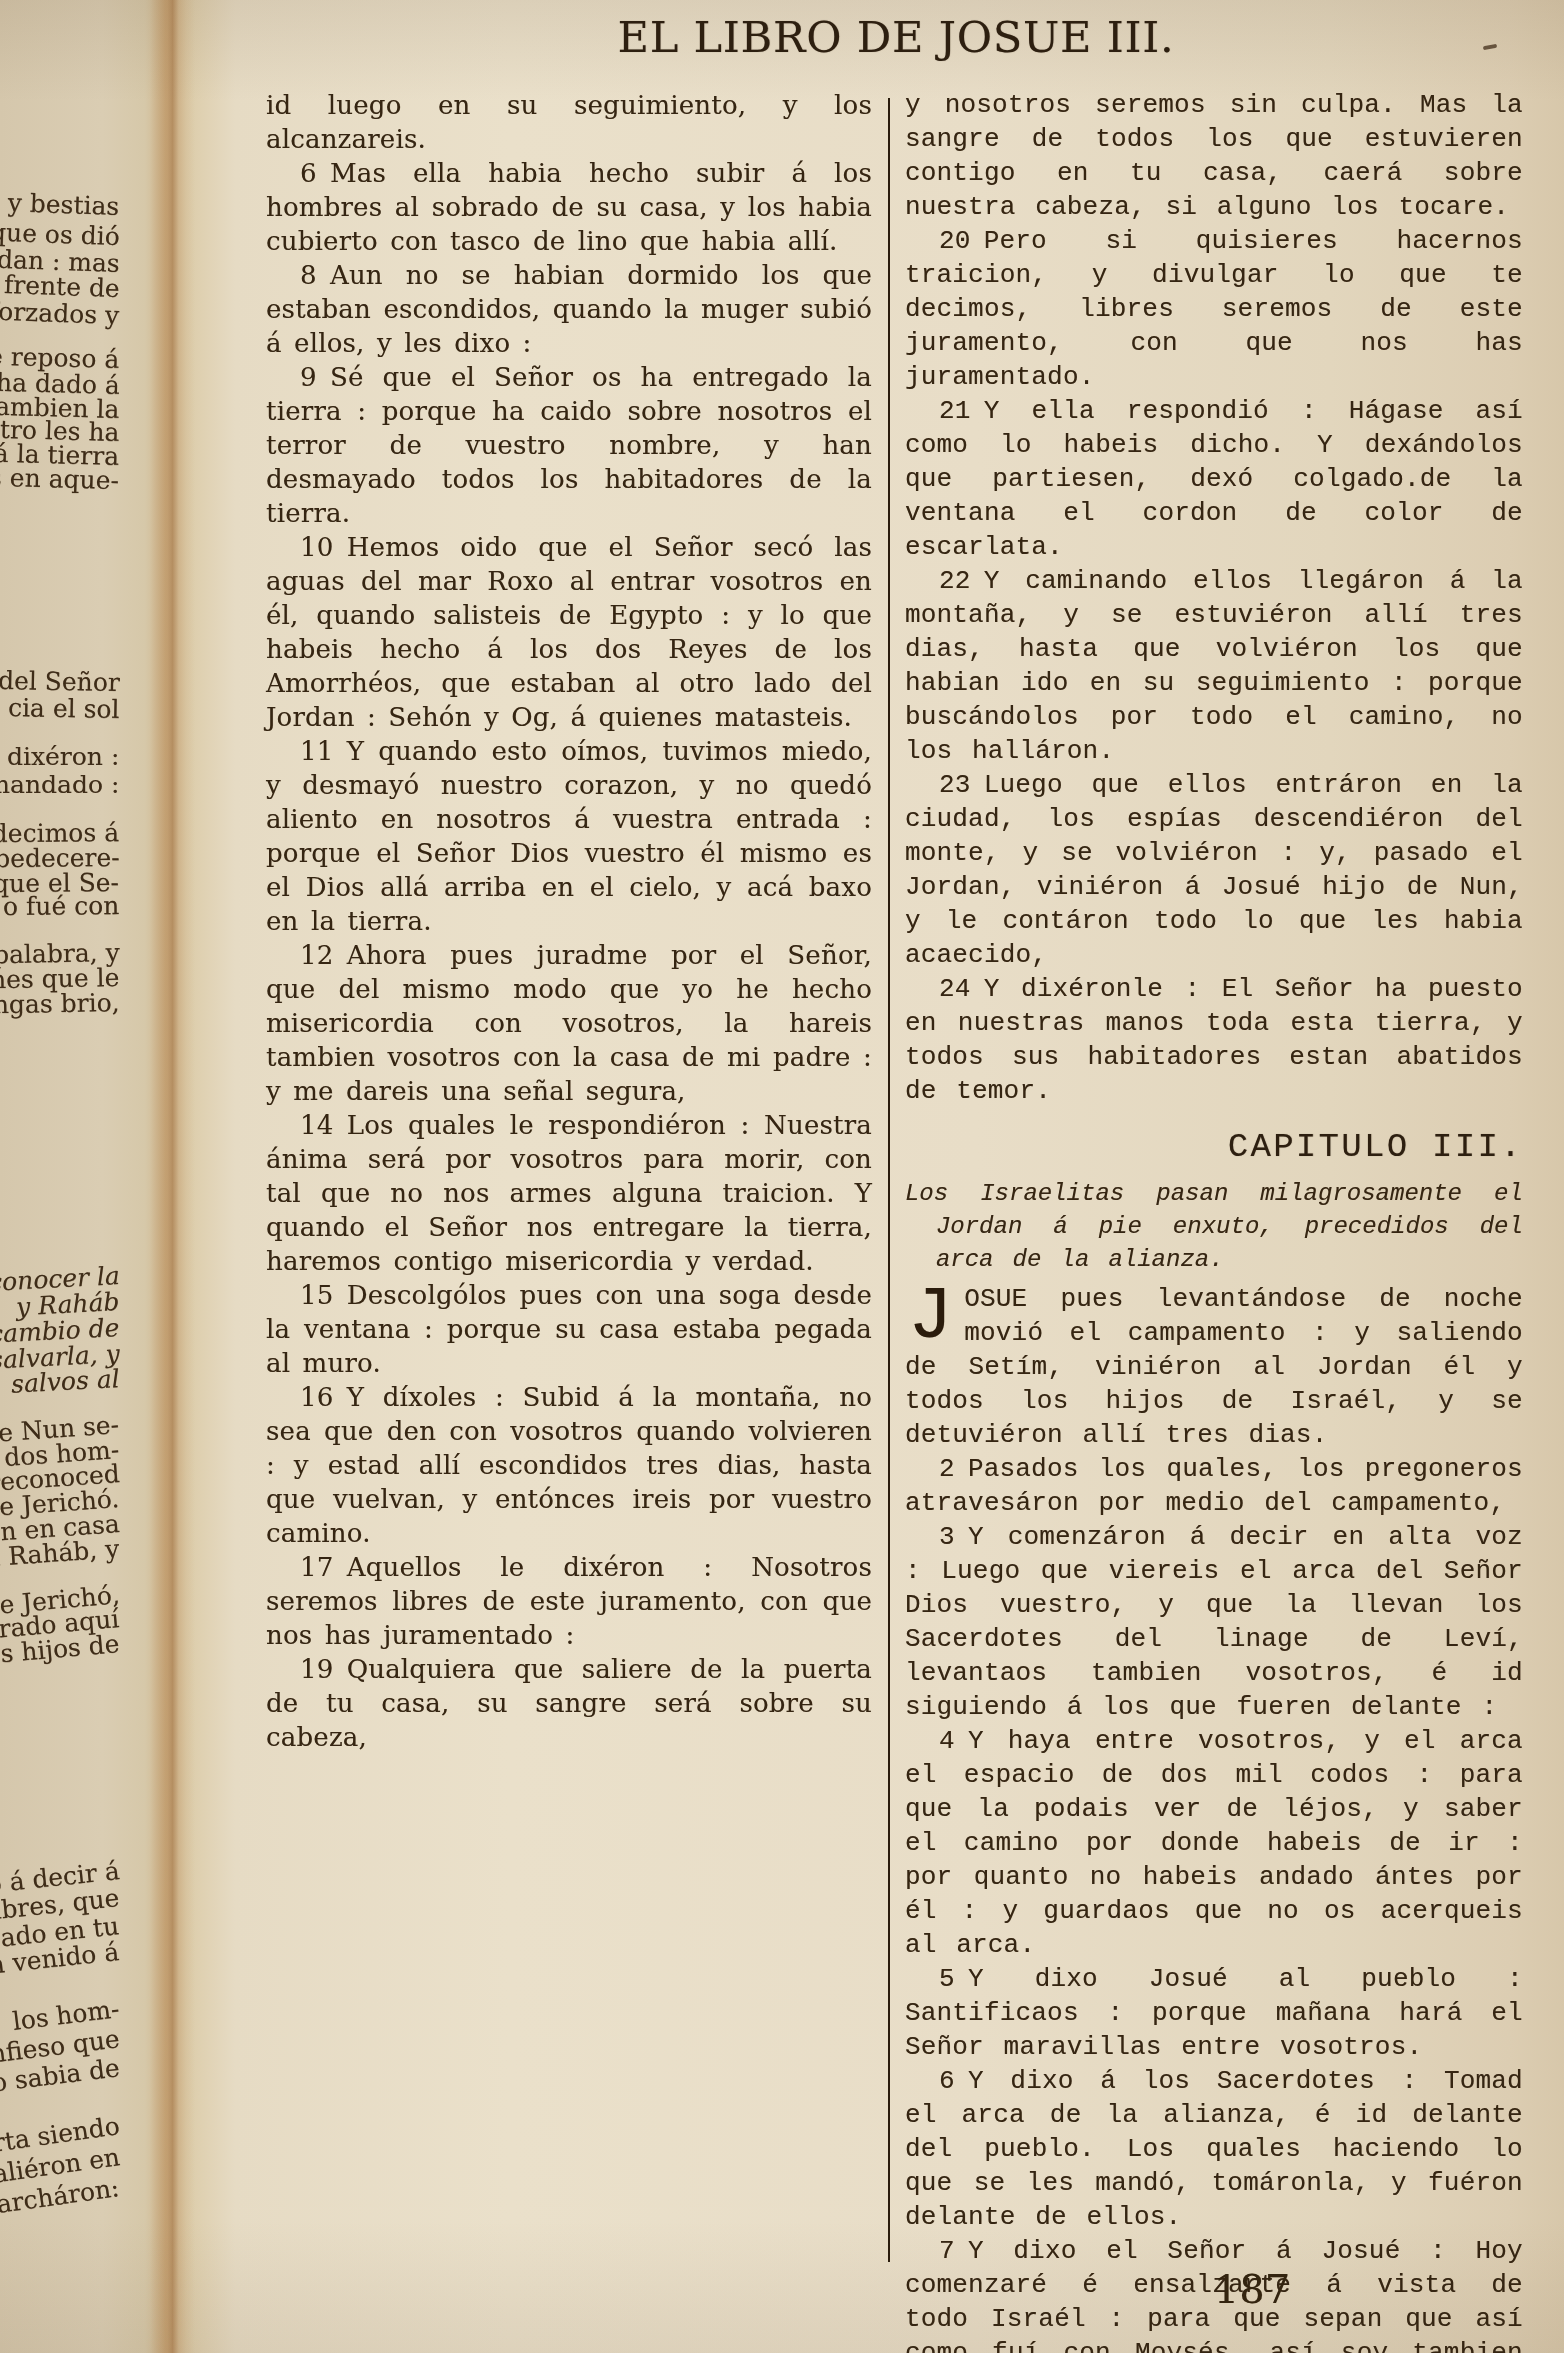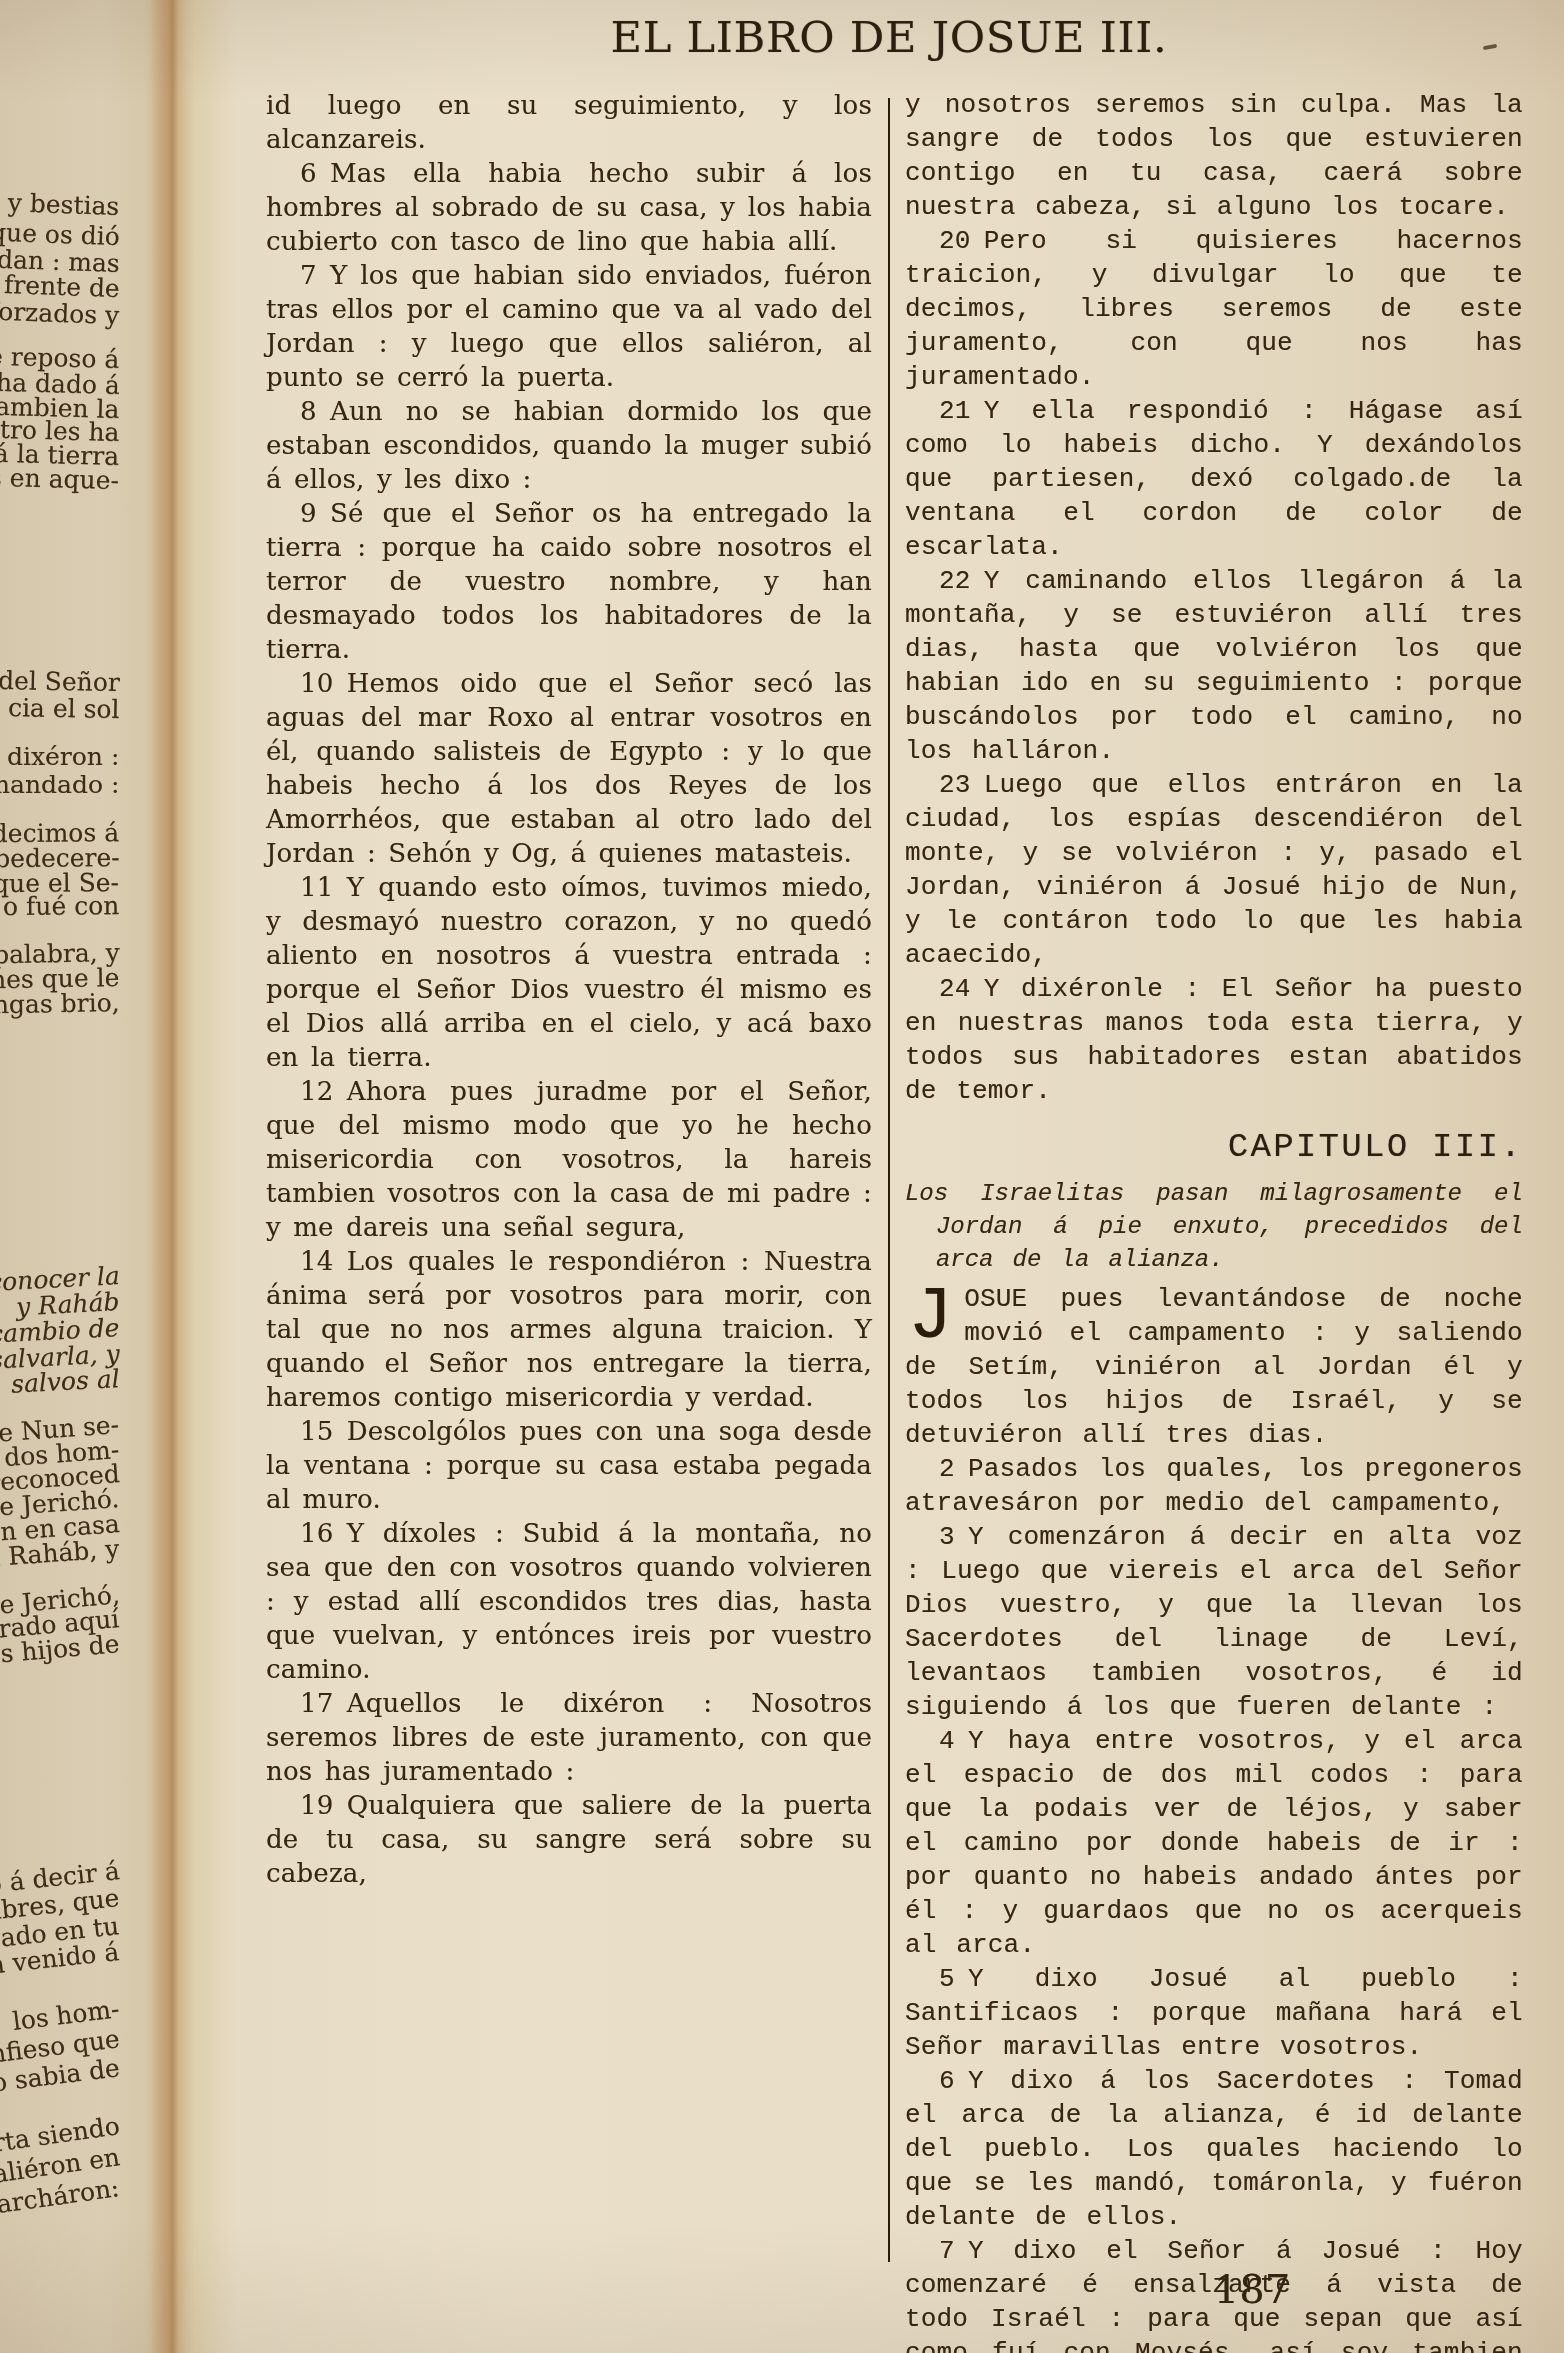--- a/index.html
+++ b/index.html
@@ -32,21 +32,21 @@
     background:linear-gradient(90deg,
       rgba(160,105,55,0) 0%,
       rgba(166,112,58,.30) 38%,
       rgba(148,94,44,.48) 50%,
       rgba(182,132,82,.22) 64%,
       rgba(0,0,0,0) 100%);
   }
   
   .main-page{position:absolute;left:188px;top:0;width:1377px;height:2354px;}
   .running-head{
-    position:absolute;left:71px;top:14px;width:1260px;
+    position:absolute;left:78px;top:14px;width:1260px;
     text-align:center;
     font-size:43px;line-height:47px;
     letter-spacing:0.8px;
     color:#2d1f10;
     text-shadow:0.3px 0.4px 0.8px rgba(50,34,16,.45);
   }
   .stray-mark{
     position:absolute;left:1295px;top:45px;width:14px;height:3.9px;
     background:#53402a;border-radius:2.3px;transform:rotate(-10deg);opacity:.85;
   }
@@ -161,21 +161,20 @@
 
   <div class="main-page">
     <div class="running-head">EL LIBRO DE JOSUE III.</div>
 
     <div class="stray-mark"></div>
 
     <div class="columns">
       <div class="col col-left">
           <p class="para cont">id luego en su seguimiento, y los alcanzareis.</p>
           <p class="para">6 Mas ella habia hecho subir á los hombres al sobrado de su casa, y los habia cubierto con tasco de lino que habia allí.</p>
-          <p class="para">7 Y los que habian sido enviados, fuéron tras ellos por el camino que va al vado del Jordan : y luego que ellos saliéron, al punto se cerró la puerta.</p>
           <p class="para">8 Aun no se habian dormido los que estaban escondidos, quando la muger subió á ellos, y les dixo :</p>
           <p class="para">9 Sé que el Señor os ha entregado la tierra : porque ha caido sobre nosotros el terror de vuestro nombre, y han desmayado todos los habitadores de la tierra.</p>
           <p class="para">10 Hemos oido que el Señor secó las aguas del mar Roxo al entrar vosotros en él, quando salisteis de Egypto : y lo que habeis hecho á los dos Reyes de los Amorrhéos, que estaban al otro lado del Jordan : Sehón y Og, á quienes matasteis.</p>
           <p class="para">11 Y quando esto oímos, tuvimos miedo, y desmayó nuestro corazon, y no quedó aliento en nosotros á vuestra entrada : porque el Señor Dios vuestro él mismo es el Dios allá arriba en el cielo, y acá baxo en la tierra.</p>
           <p class="para">12 Ahora pues juradme por el Señor, que del mismo modo que yo he hecho misericordia con vosotros, la hareis tambien vosotros con la casa de mi padre : y me dareis una señal segura,</p>
           <p class="para">14 Los quales le respondiéron : Nuestra ánima será por vosotros para morir, con tal que no nos armes alguna traicion. Y quando el Señor nos entregare la tierra, haremos contigo misericordia y verdad.</p>
           <p class="para">15 Descolgólos pues con una soga desde la ventana : porque su casa estaba pegada al muro.</p>
           <p class="para">16 Y díxoles : Subid á la montaña, no sea que den con vosotros quando volvieren : y estad allí escondidos tres dias, hasta que vuelvan, y entónces ireis por vuestro camino.</p>
           <p class="para">17 Aquellos le dixéron : Nosotros seremos libres de este juramento, con que nos has juramentado :</p>
           <p class="para">19 Qualquiera que saliere de la puerta de tu casa, su sangre será sobre su cabeza,</p>

